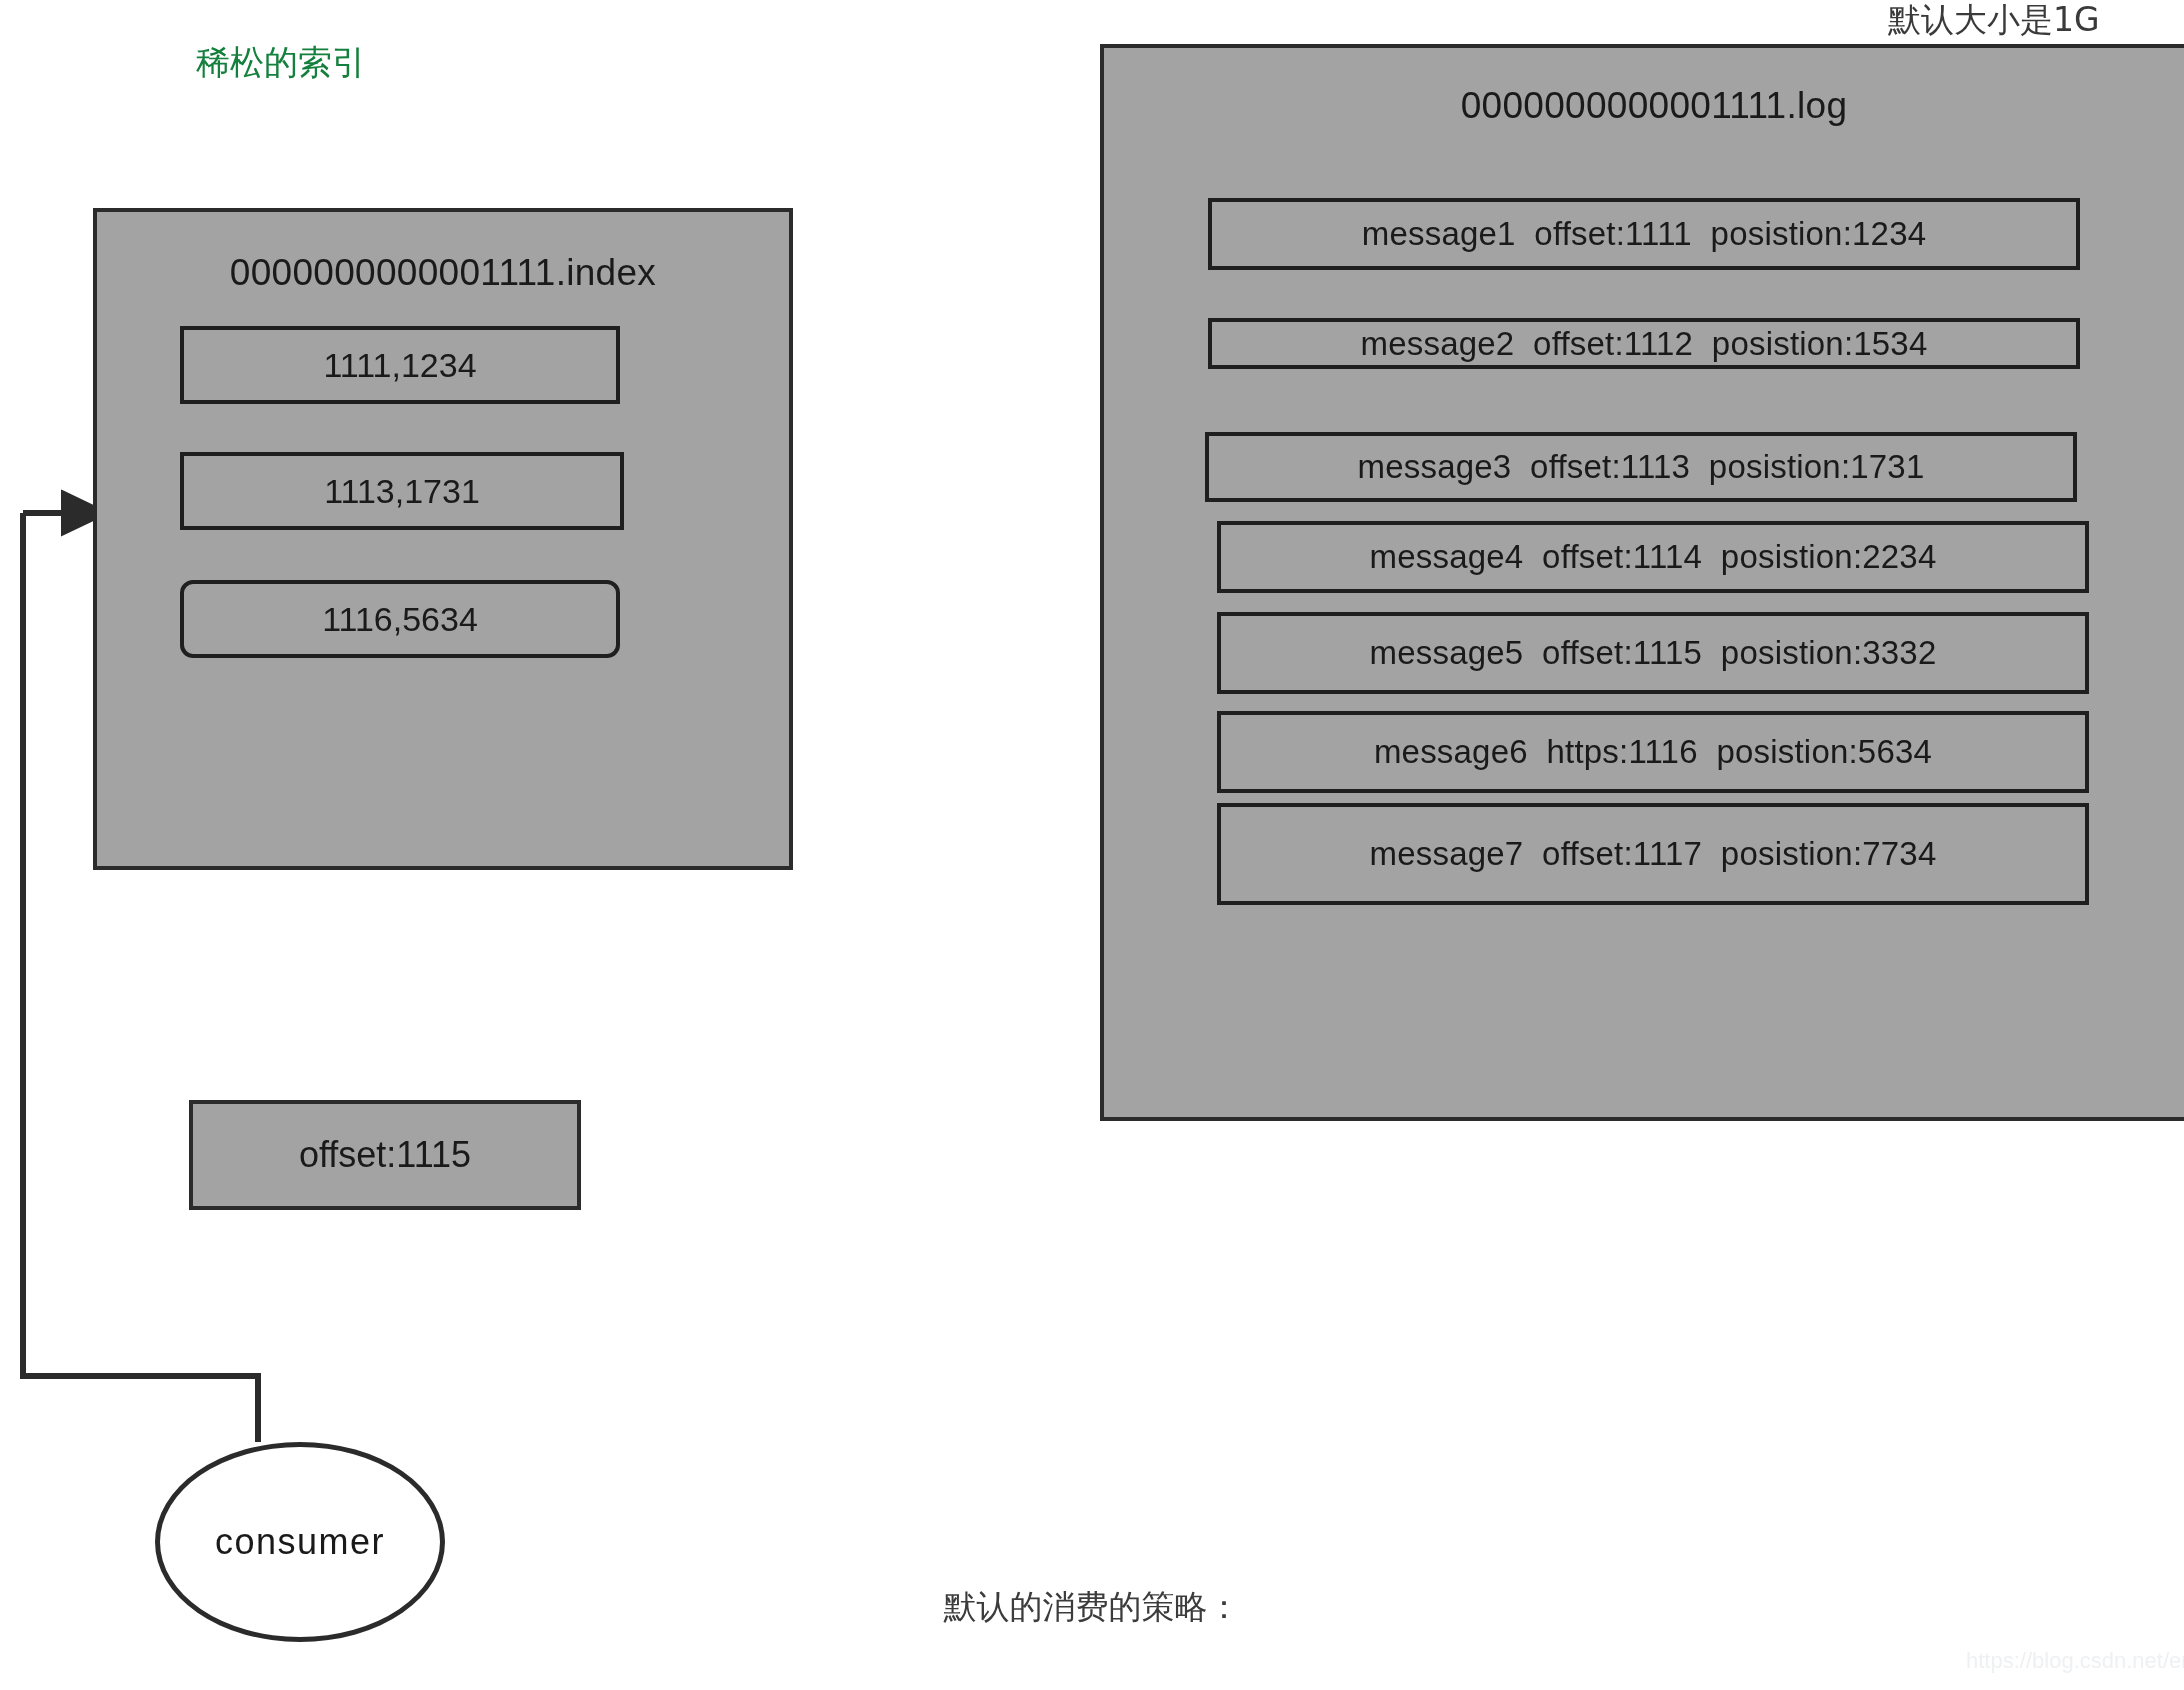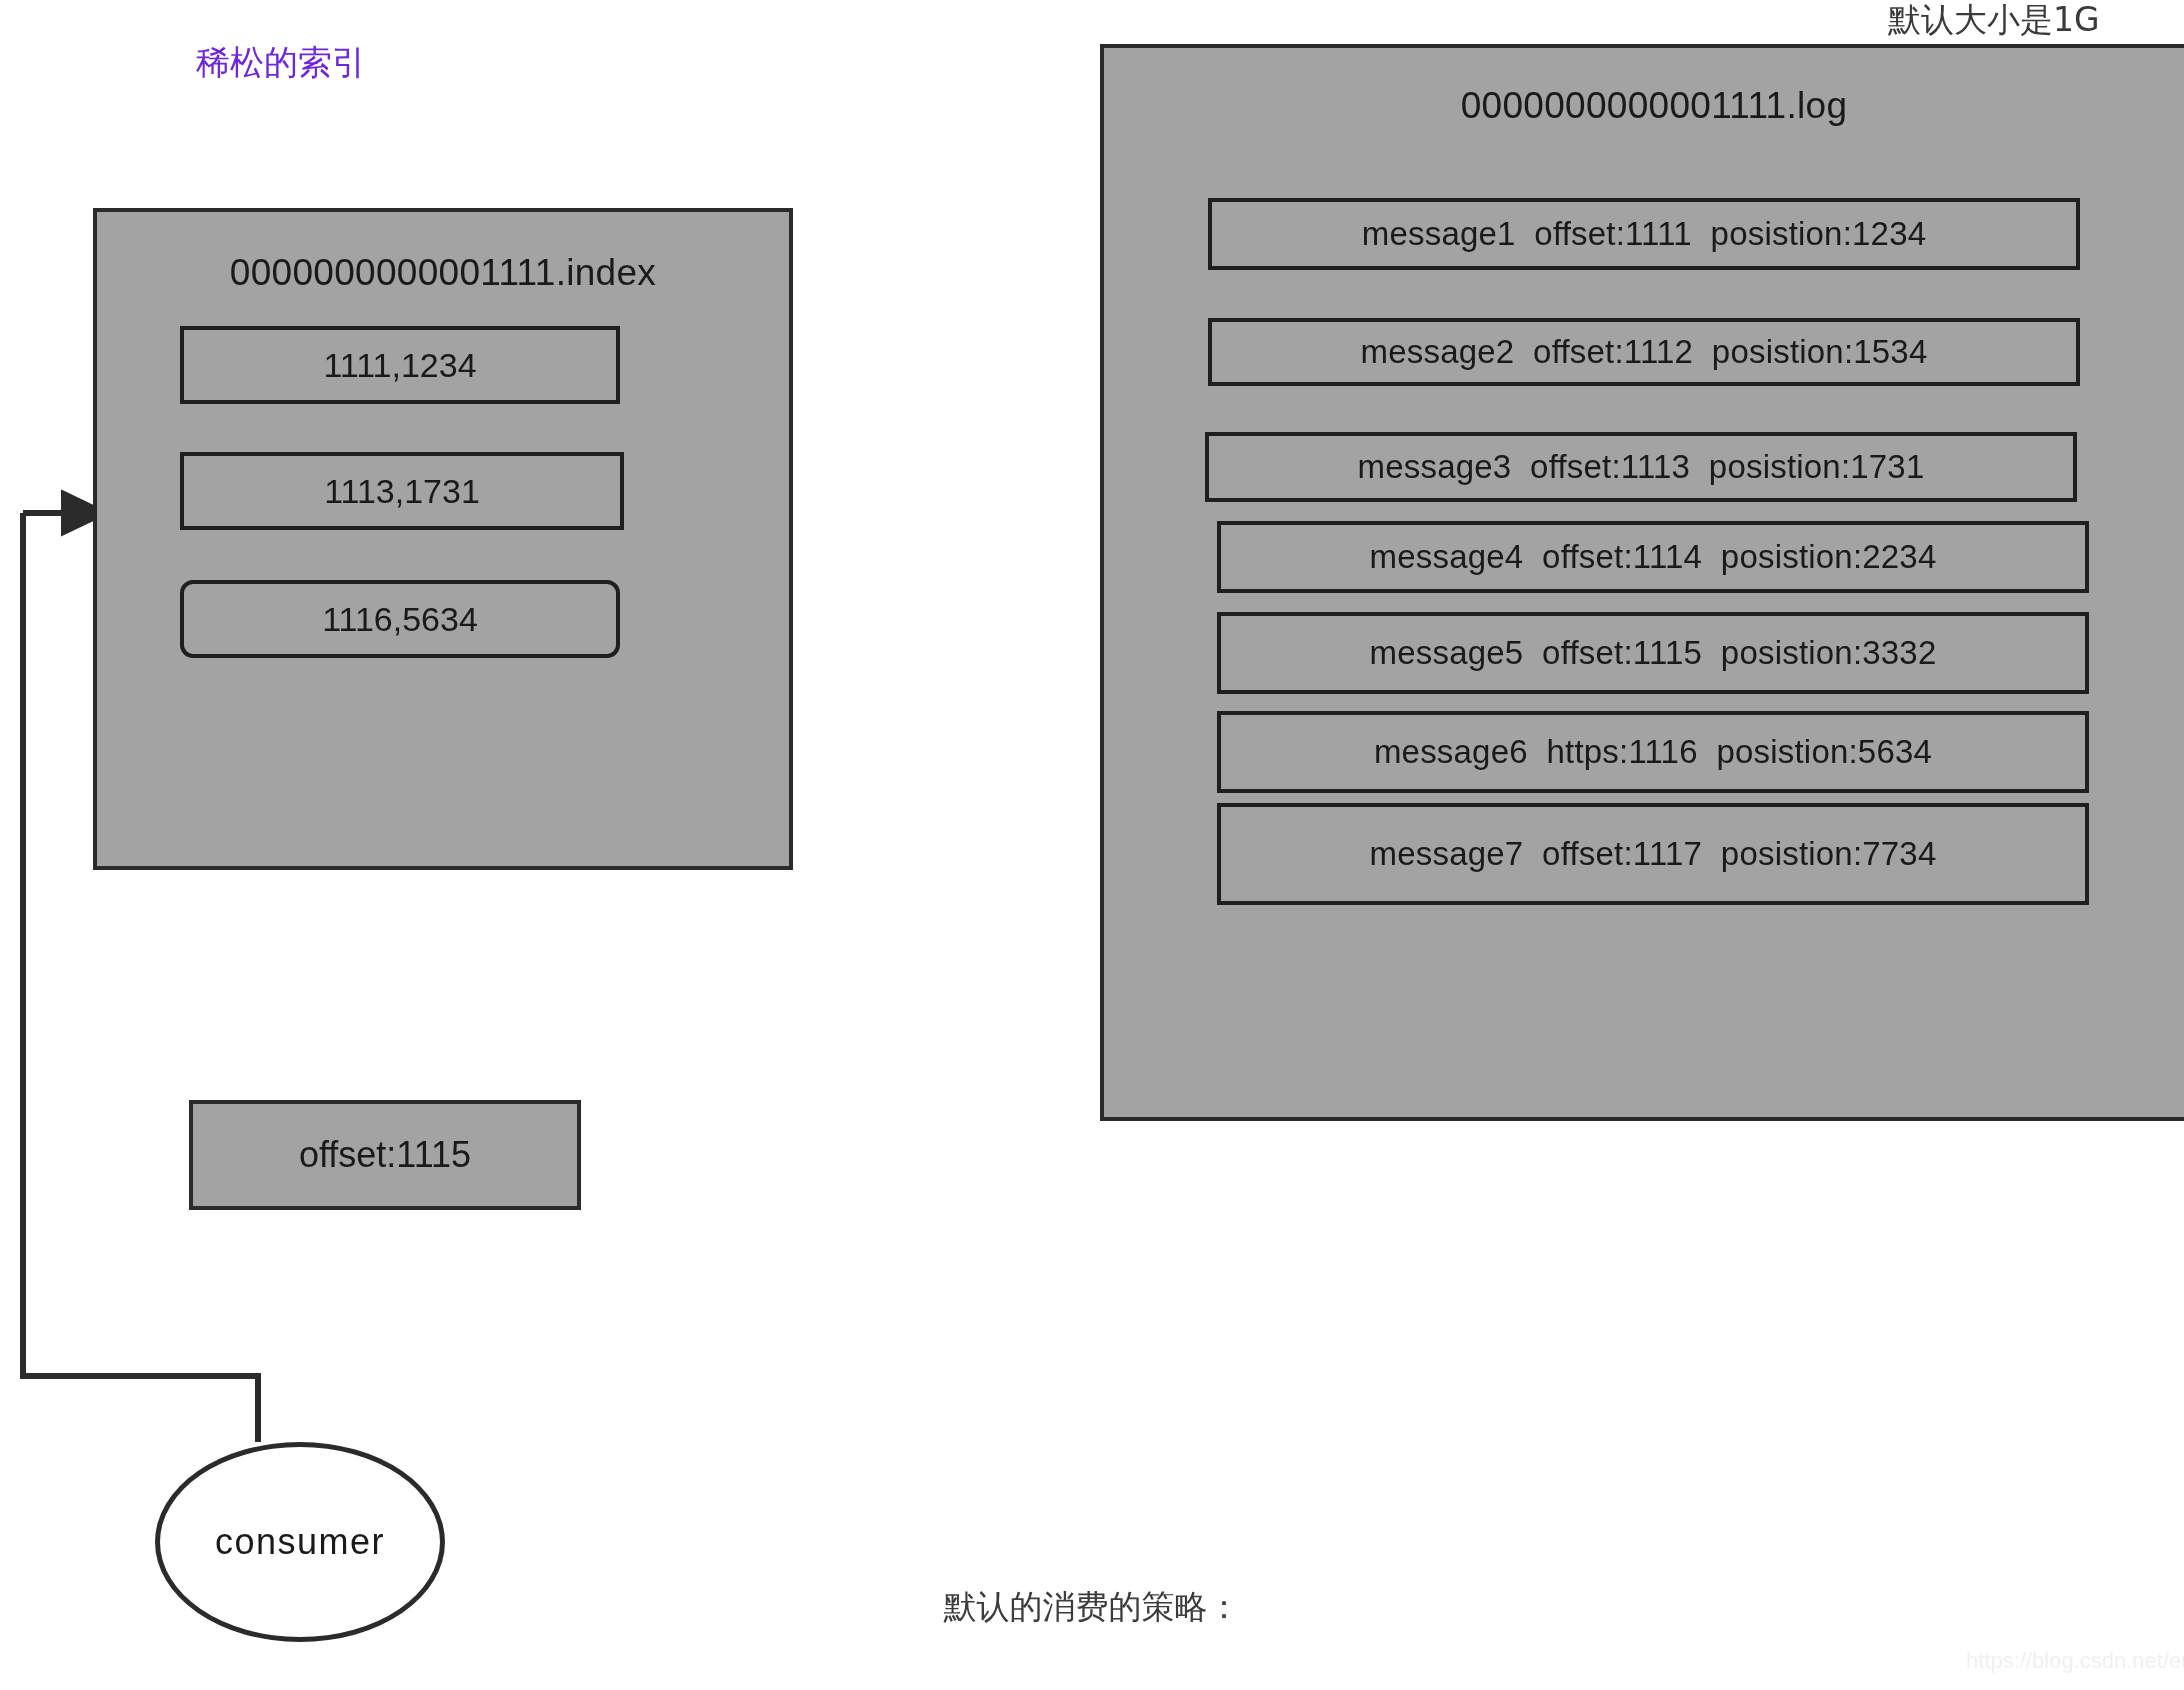--- a/index.html
+++ b/index.html
@@ -85,21 +85,21 @@
   }
 
   .cjk {
     font-family: "DejaVu Sans", "Liberation Sans", sans-serif;
   }
 
   #sparse-index-label {
     left: 196px;
     top: 45px;
     font-size: 34px;
-    color: #6d28d9;
+    color: #15803d;
   }
 
   #default-size-label {
     left: 1888px;
     top: 3px;
     font-size: 33px;
     color: #3a3a3a;
   }
 
   #index-container {
@@ -191,21 +191,21 @@
   </div>
 </div>
 
 <div class="node container-box" id="log-container">
   <div class="file-title" style="top:37px;">0000000000001111.log</div>
 
   <div class="node inner-box" style="left:61px; top:150px; width:872px; height:72px;align-items:center;">
     <span class="msg-text">message1  offset:1111  posistion:1234</span>
   </div>
 
-  <div class="node inner-box" style="left:61px; top:270px; width:872px; height:68px;">
+  <div class="node inner-box" style="left:61px; top:270px; width:872px; height:51px;">
     <span class="msg-text">message2  offset:1112  posistion:1534</span>
   </div>
 
   <div class="node inner-box" style="left:58px; top:384px; width:872px; height:70px;">
     <span class="msg-text">message3  offset:1113  posistion:1731</span>
   </div>
 
   <div class="node inner-box" style="left:70px; top:473px; width:872px; height:72px;">
     <span class="msg-text">message4  offset:1114  posistion:2234</span>
   </div>

